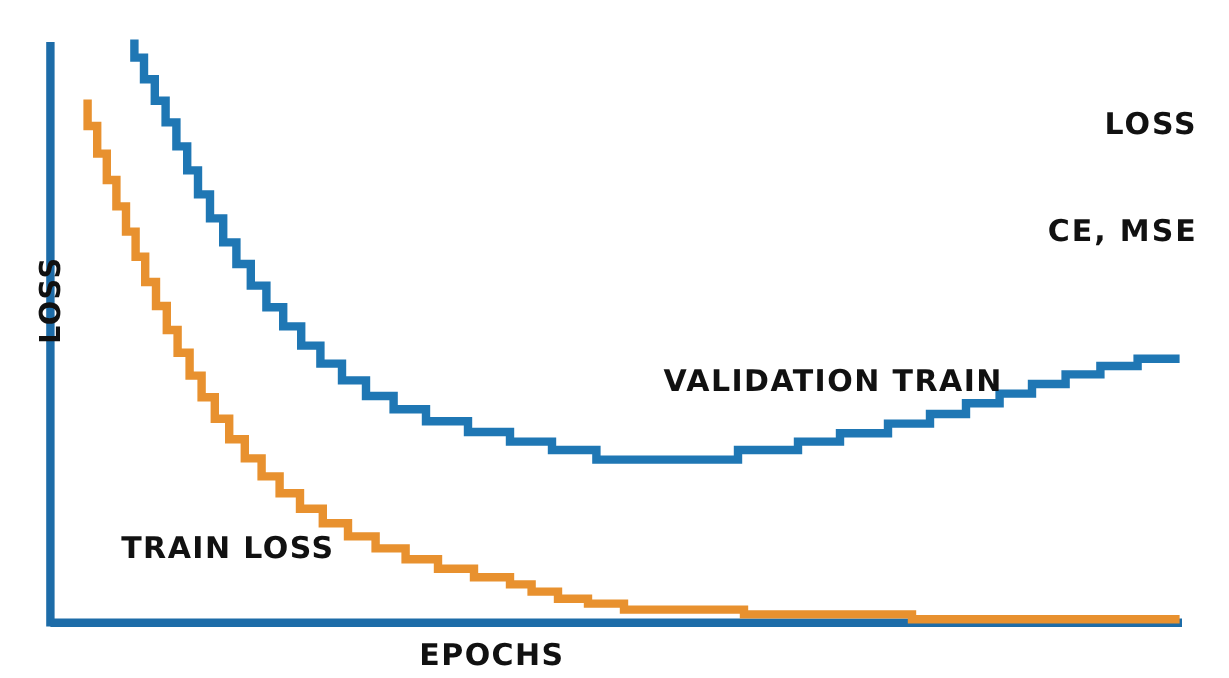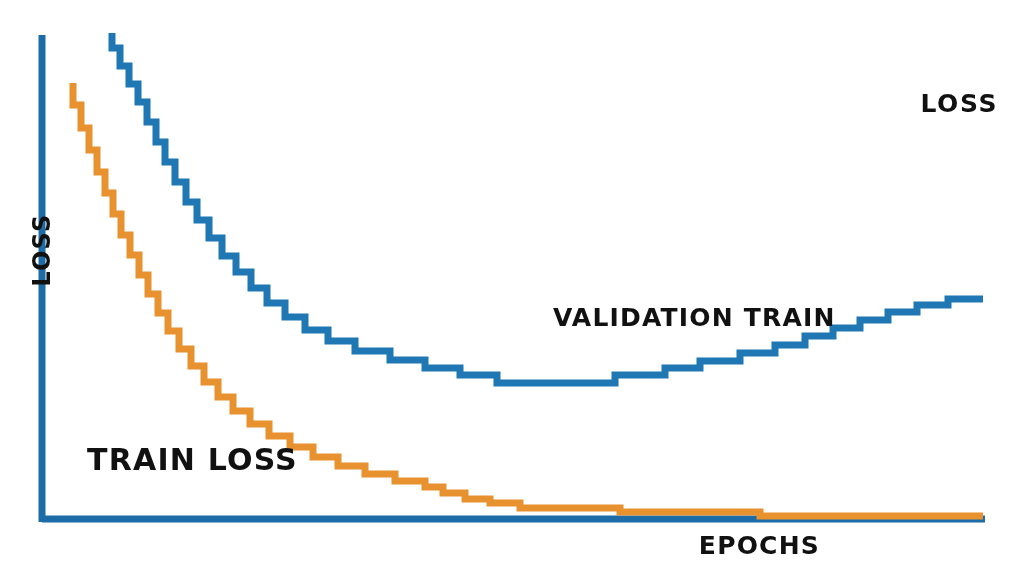--- a/index.html
+++ b/index.html
@@ -45,32 +45,32 @@
     width: 100px;
     text-align: center;
     font-size: 24px;
     transform: rotate(-90deg);
     transform-origin: center center;
   }
   #xlabel {
     left: 0px;
     top: 531px;
     width: 820px;
-    text-align: right;
+    text-align: center;
     font-size: 25px;
   }
   #validation-label {
     left: 553px;
     top: 303px;
     font-size: 25px;
   }
   #train-label {
-    left: 87px;
+    left: 101px;
     top: 442px;
-    font-size: 30px;
+    font-size: 25px;
   }
 </style>
 </head>
 <body>
 
 <div id="chart-root">
 
   <svg class="plot-svg" viewBox="0 0 1024 565">
 
     <line x1="42" y1="35" x2="42" y2="522" stroke="#1d6ca8" stroke-width="7" stroke-linecap="butt"></line>
@@ -95,20 +95,21 @@
               204,332 218,332 218,347 233,347 233,361 250,361 250,374
               269,374 269,386 290,386 290,397 313,397 313,407 338,407
               338,416 365,416 365,424 395,424 395,431 425,431 425,437
               443,437 443,443 465,443 465,449 490,449 490,453 520,453
               520,458 620,458 620,462 760,462 760,466 983,466" transform="translate(0, 50)"></polyline>
 
   </svg>
 
   <div class="label" id="title-block">
     <div>LOSS</div>
+    <div>CE, MSE</div>
   </div>
 
   <div class="label" id="ylabel">LOSS</div>
 
   <div class="label" id="xlabel">EPOCHS</div>
 
   <div class="label" id="validation-label">VALIDATION TRAIN</div>
   <div class="label" id="train-label">TRAIN LOSS</div>
 
 </div>

